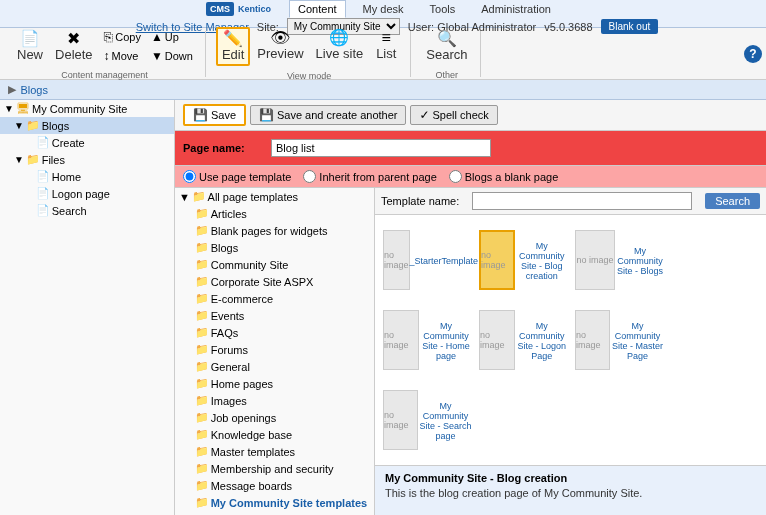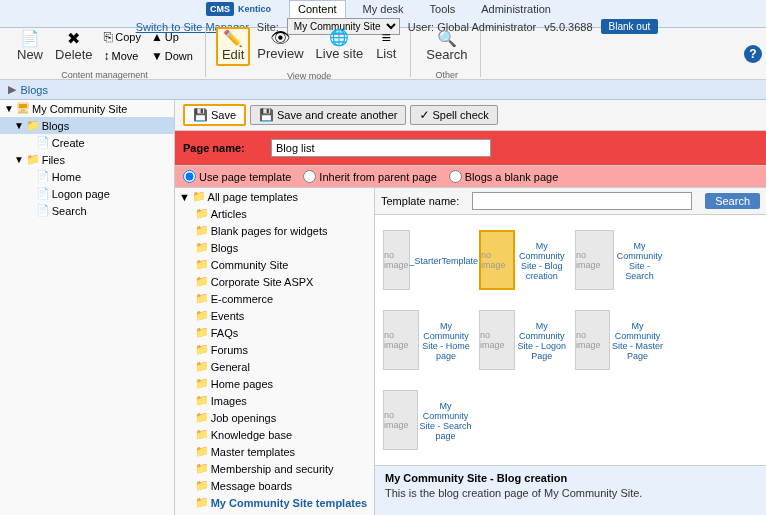--- a/index.html
+++ b/index.html
@@ -374,21 +374,21 @@
             <div class="tmpl-item">
               <div class="thumb">no image</div>
               <div class="name">_StarterTemplate</div>
             </div>
             <div class="tmpl-item selected">
               <div class="thumb" style="background: rgb(245, 208, 96); border: 2px solid rgb(232, 160, 0);">no image</div>
               <div class="name">My Community Site - Blog creation</div>
             </div>
             <div class="tmpl-item">
               <div class="thumb">no image</div>
-              <div class="name">My Community Site - Search</div>
+              <div class="name">My Community Site - Blogs</div>
             </div>
             <div class="tmpl-item">
               <div class="thumb">no image</div>
               <div class="name">My Community Site - Home page</div>
             </div>
             <div class="tmpl-item">
               <div class="thumb">no image</div>
               <div class="name">My Community Site - Logon Page</div>
             </div>
             <div class="tmpl-item">

